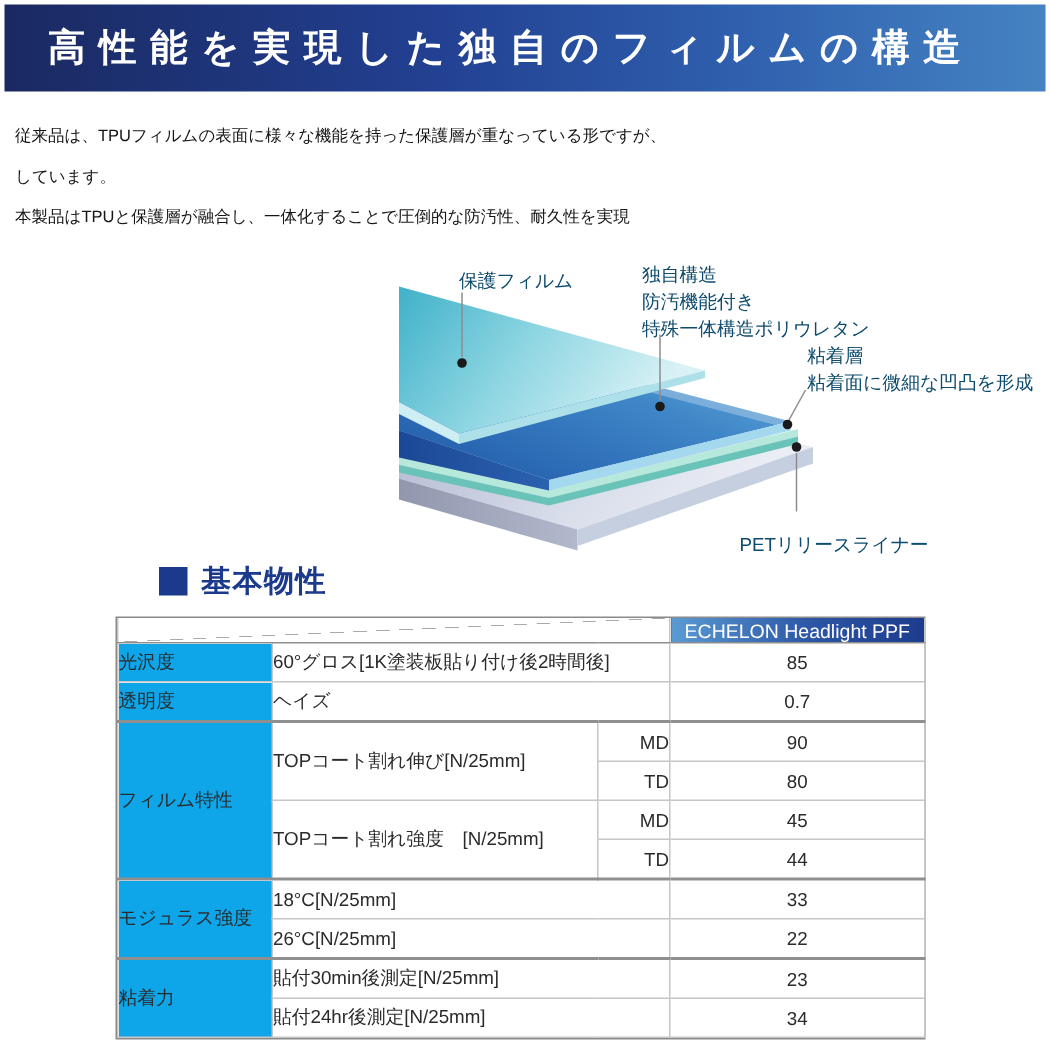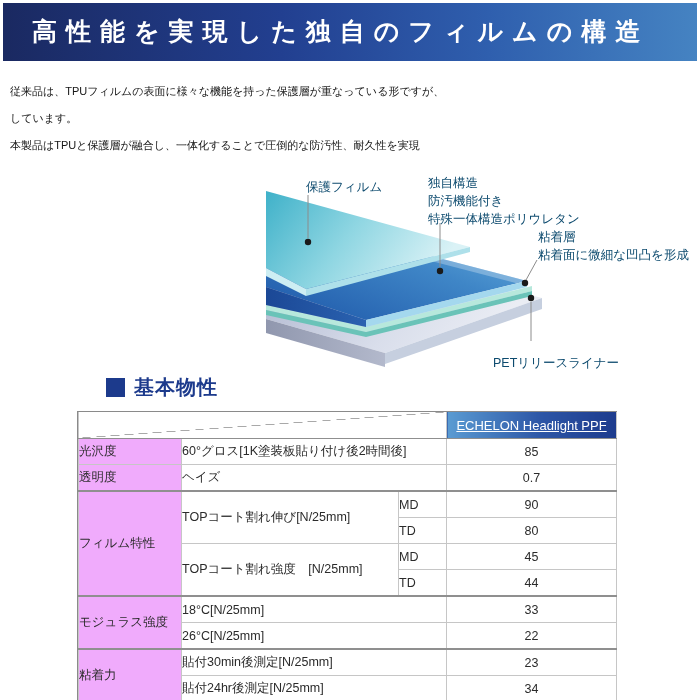--- a/index.html
+++ b/index.html
@@ -27,24 +27,24 @@
   .sec-head{position:absolute;left:74px;top:374px;display:flex;align-items:center;padding-left:32px;}
   .sec-square{width:19px;height:19px;background:#1c3a8c;margin-right:9px;}
   .sec-title{font-size:20px;font-weight:bold;color:#1c3a8c;letter-spacing:1px;}
 
   
   .table-wrap{position:absolute;left:77px;top:411px;width:538px;border:1px solid #8a8a8a;}
   table.spec{width:100%;border-collapse:collapse;table-layout:fixed;
              font-size:12.5px;color:#2b2b2b;}
   table.spec td,table.spec th{border:1px solid #c6c6c6;padding:0;height:25px;
              font-weight:normal;overflow:hidden;white-space:nowrap;}
-  tr.hdr td,tr.hdr th{height:26px;border-bottom:1px solid #8f8f8f;border-top:none;text-decoration:underline;}
-  td.cat{padding-left:15px;text-align:left;border-right:1px solid #a8a8a8;background:#f0abfc;}
+  tr.hdr td,tr.hdr th{height:16px;border-bottom:1px solid #8f8f8f;border-top:none;}
+  td.cat{padding-left:15px;text-align:left;border-right:1px solid #a8a8a8;background:#0ea5e9;}
   td.desc{padding-left:16px;text-align:left;}
-  td.sub{text-align:left;}
+  td.sub{text-align:right;}
   td.val{text-align:center;border-left:1px solid #a8a8a8;}
   tr.group-start td{border-top:2px solid #8f8f8f;}
   td.diag{background:linear-gradient(to bottom right,
             transparent 49.4%,#a9a9a9 49.4%,#a9a9a9 50.6%,transparent 50.6%);
           border-right:none;}
   th.product{background:linear-gradient(90deg,#5a9bd2 0%,#2d56a6 55%,#1d3b8d 100%);
           color:#ffffff;font-weight:bold;font-size:13px;text-align:center;}
 </style>
 </head>
 <body>

